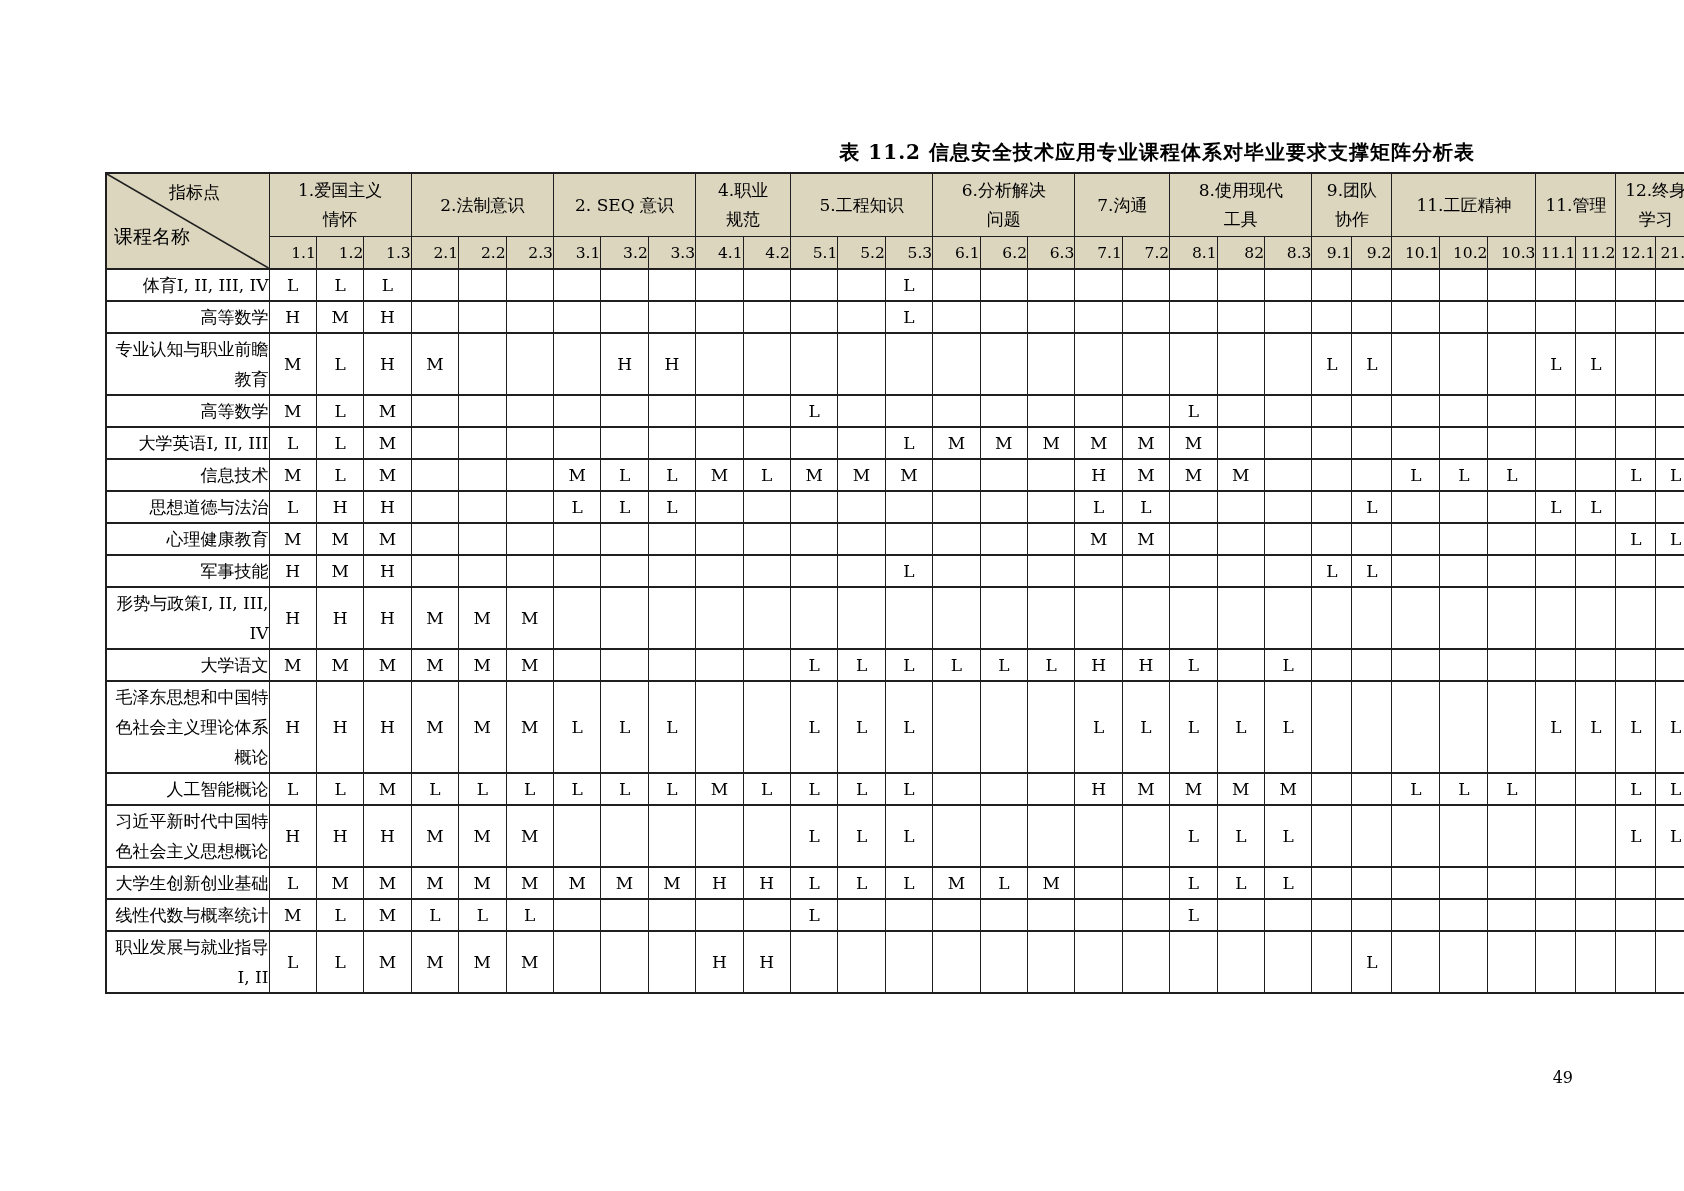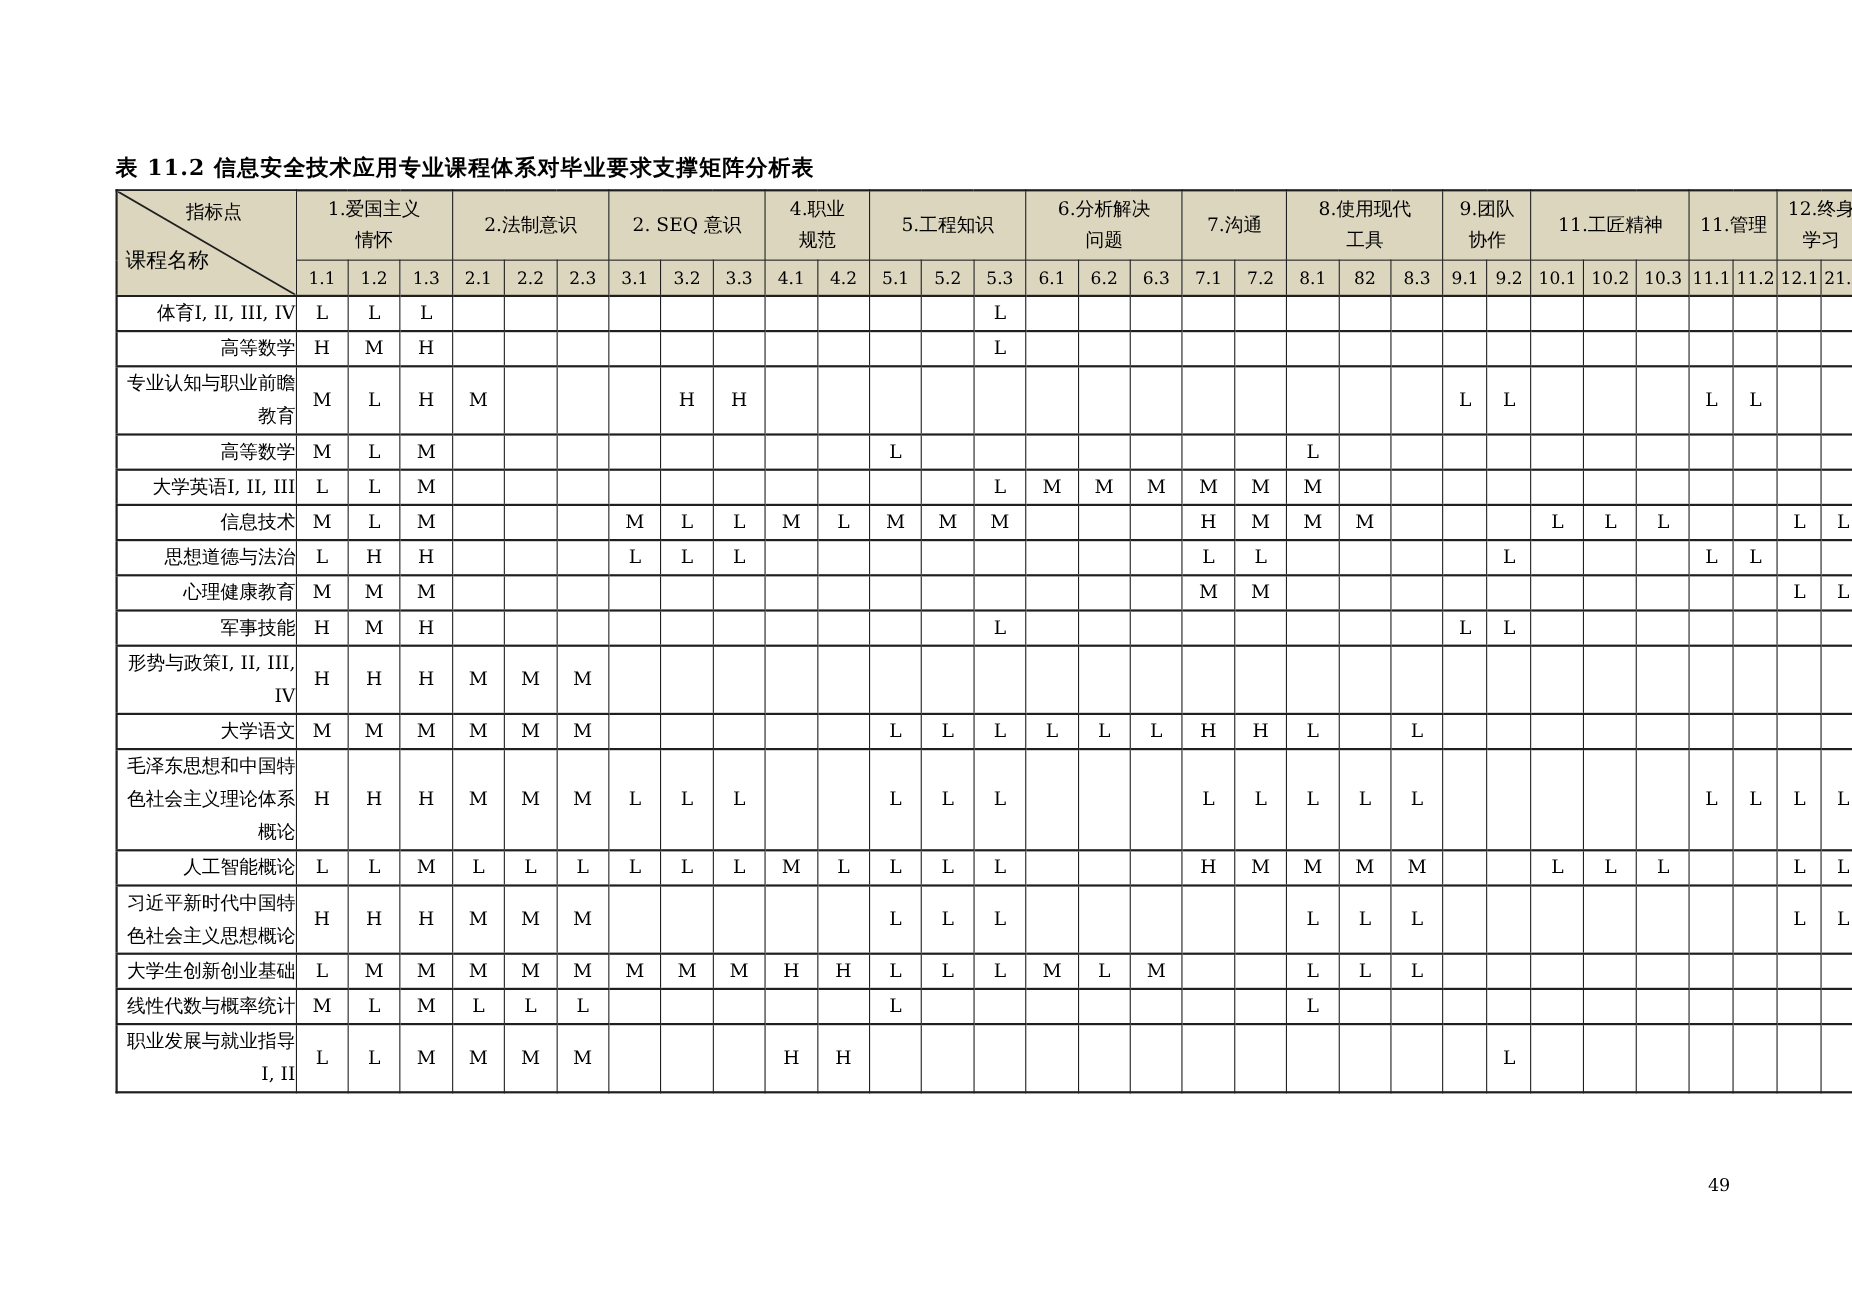--- a/index.html
+++ b/index.html
@@ -1,25 +1,25 @@
 <!DOCTYPE html>
 <html><head>
 <meta charset="utf-8">
 <style>
   html,body{margin:0;padding:0;background:#ffffff;}
   body{width:1684px;height:1191px;font-family:"DejaVu Serif","Liberation Serif",serif;color:#000;}
   .page{position:relative;width:1684px;height:1191px;background:#fff;overflow:hidden;}
-  .title{position:absolute;top:139px;left:105px;width:1370px;text-align:left;
+  .title{position:absolute;top:139px;left:105px;width:1370px;text-align:right;
          font-size:20px;font-weight:700;letter-spacing:1px;}
   .matrix{position:absolute;top:172px;left:105px;width:1592px;border-collapse:collapse;
           table-layout:fixed;border:2px solid #1f1f1f;}
   .matrix th,.matrix td{border:1px solid #1f1f1f;padding:0;vertical-align:middle;}
   .matrix thead th{background:#dcd6bf;font-weight:normal;}
   .group-cell{height:62px;font-size:17px;line-height:29px;text-align:center;white-space:pre-line;}
-  .sub-cell{height:31px;font-size:15.5px;text-align:center;}
+  .sub-cell{height:31px;font-size:15.5px;text-align:right;}
   .matrix tbody td{border-top-width:2px;}
   .name-cell{text-align:right;padding:2px 0 2px 5px;font-size:17px;line-height:30px;height:29px;background:#fff;}
   .val-cell{text-align:center;font-size:17px;background:#fff;}
   .corner{position:relative;background:#dcd6bf;}
   .corner .diag{position:absolute;left:0;top:0;width:100%;height:100%;}
   .corner .ctop{position:absolute;top:7px;left:62px;font-size:17px;}
   .corner .cbot{position:absolute;bottom:18px;left:7px;font-size:19px;}
   .pageno{position:absolute;top:1068px;left:105px;width:1468px;text-align:right;font-size:16px;}
 </style>
 </head>

